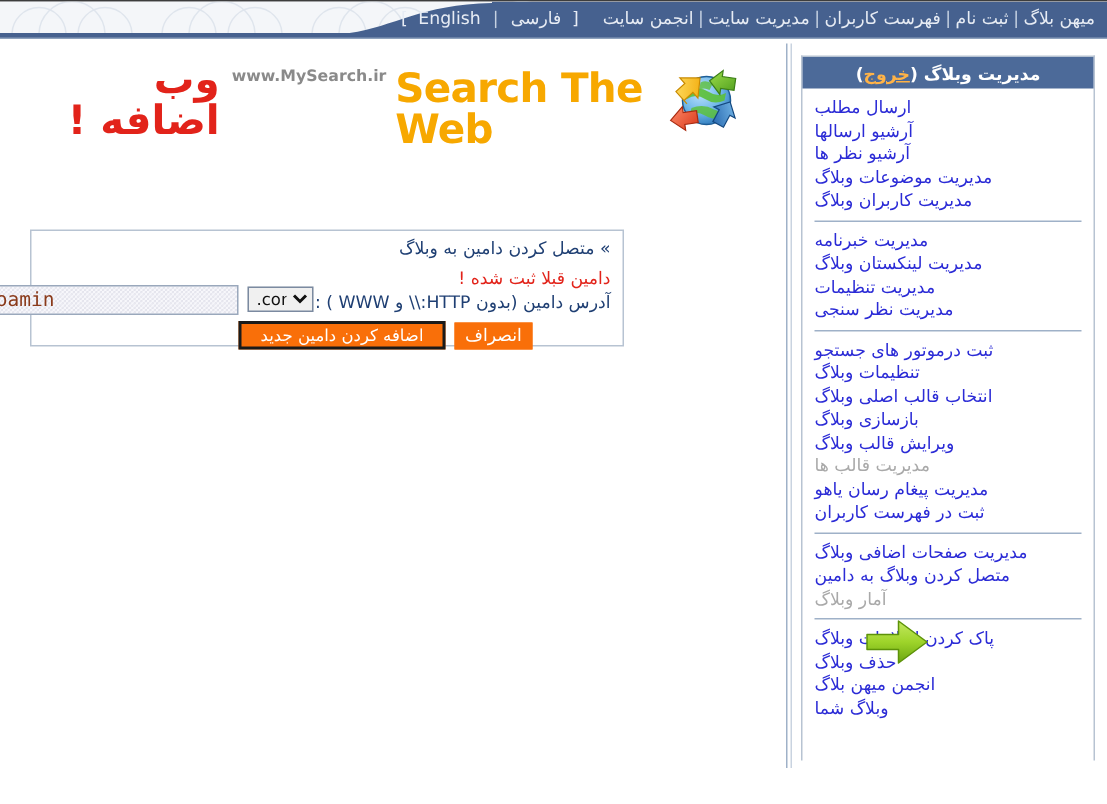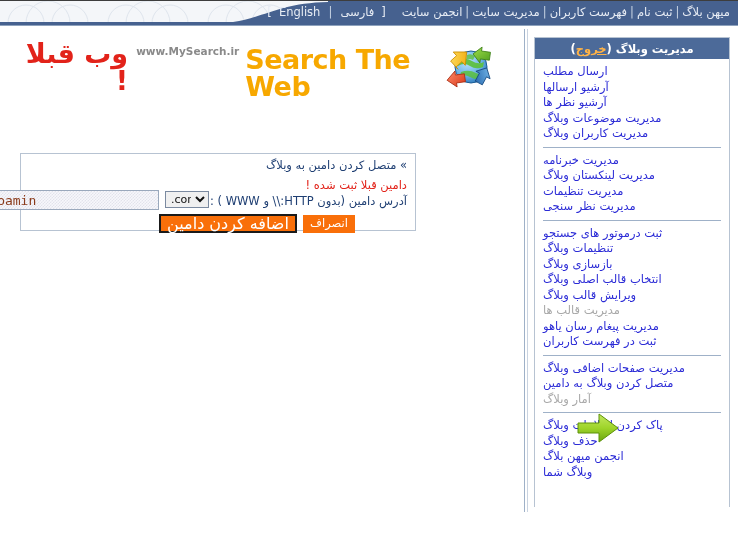--- a/index.html
+++ b/index.html
@@ -199,21 +199,21 @@
     padding: 0 4px;
     direction: ltr;
     text-align: left;
   }
   #btn-submit {
     position: absolute; top: 60px; right: 118px;
     width: 138px; height: 19px;
     background: #f96f09;
     color: #ffffff;
     border: 2px solid #1a1a1a;
-    font-size: 16px;
+    font-size: 11px;
     font-family: "DejaVu Sans", "Liberation Sans", sans-serif;
     cursor: pointer;
     padding: 0;
     line-height: 1;
     direction: rtl;
   }
   #btn-cancel {
     position: absolute; top: 61px; right: 60px;
     width: 52px; height: 18px;
     background: #f96f09;
@@ -357,21 +357,21 @@
   <div id="stripe2"></div>
 
   <div id="content">
 
     <div id="divider"></div>
     <div id="divider2"></div>
 
     <div id="mainpane">
 
       <div id="banner">
-        <div id="banner-fa">وب قبلا !</div>
+        <div id="banner-fa">وب اضافه !</div>
         <div id="banner-mid">
           <div id="banner-url">www.MySearch.ir</div>
           <div id="banner-en">Search The Web</div>
         </div>
         <svg id="banner-icon" viewBox="0 0 52 52" aria-hidden="true">
           <defs>
             <radialGradient id="globeg" cx="38%" cy="32%" r="72%">
               <stop offset="0%" stop-color="#bfe4ff"></stop>
               <stop offset="60%" stop-color="#6fb7e8"></stop>
               <stop offset="100%" stop-color="#2f7bbd"></stop>
@@ -450,22 +450,22 @@
             </div>
             <div class="side-group">
               <a class="side-item" href="#">مدیریت خبرنامه</a>
               <a class="side-item" href="#">مدیریت لینکستان وبلاگ</a>
               <a class="side-item" href="#">مدیریت تنظیمات</a>
               <a class="side-item" href="#">مدیریت نظر سنجی</a>
             </div>
             <div class="side-group">
               <a class="side-item" href="#">ثبت درموتور های جستجو</a>
               <a class="side-item" href="#">تنظیمات وبلاگ</a>
+              <a class="side-item" href="#">انتخاب قالب اصلی وبلاگ</a>
               <a class="side-item" href="#">بازسازی وبلاگ</a>
-              <a class="side-item" href="#">انتخاب قالب اصلی وبلاگ</a>
               <a class="side-item" href="#">ویرایش قالب وبلاگ</a>
               <a class="side-item muted" href="#">مدیریت قالب ها</a>
               <a class="side-item" href="#">مدیریت پیغام رسان یاهو</a>
               <a class="side-item" href="#">ثبت در فهرست کاربران</a>
             </div>
             <div class="side-group">
               <a class="side-item" href="#">مدیریت صفحات اضافی وبلاگ</a>
               <a class="side-item" href="#">متصل کردن وبلاگ به دامین</a>
               <a class="side-item muted" href="#">آمار وبلاگ</a>
             </div>

